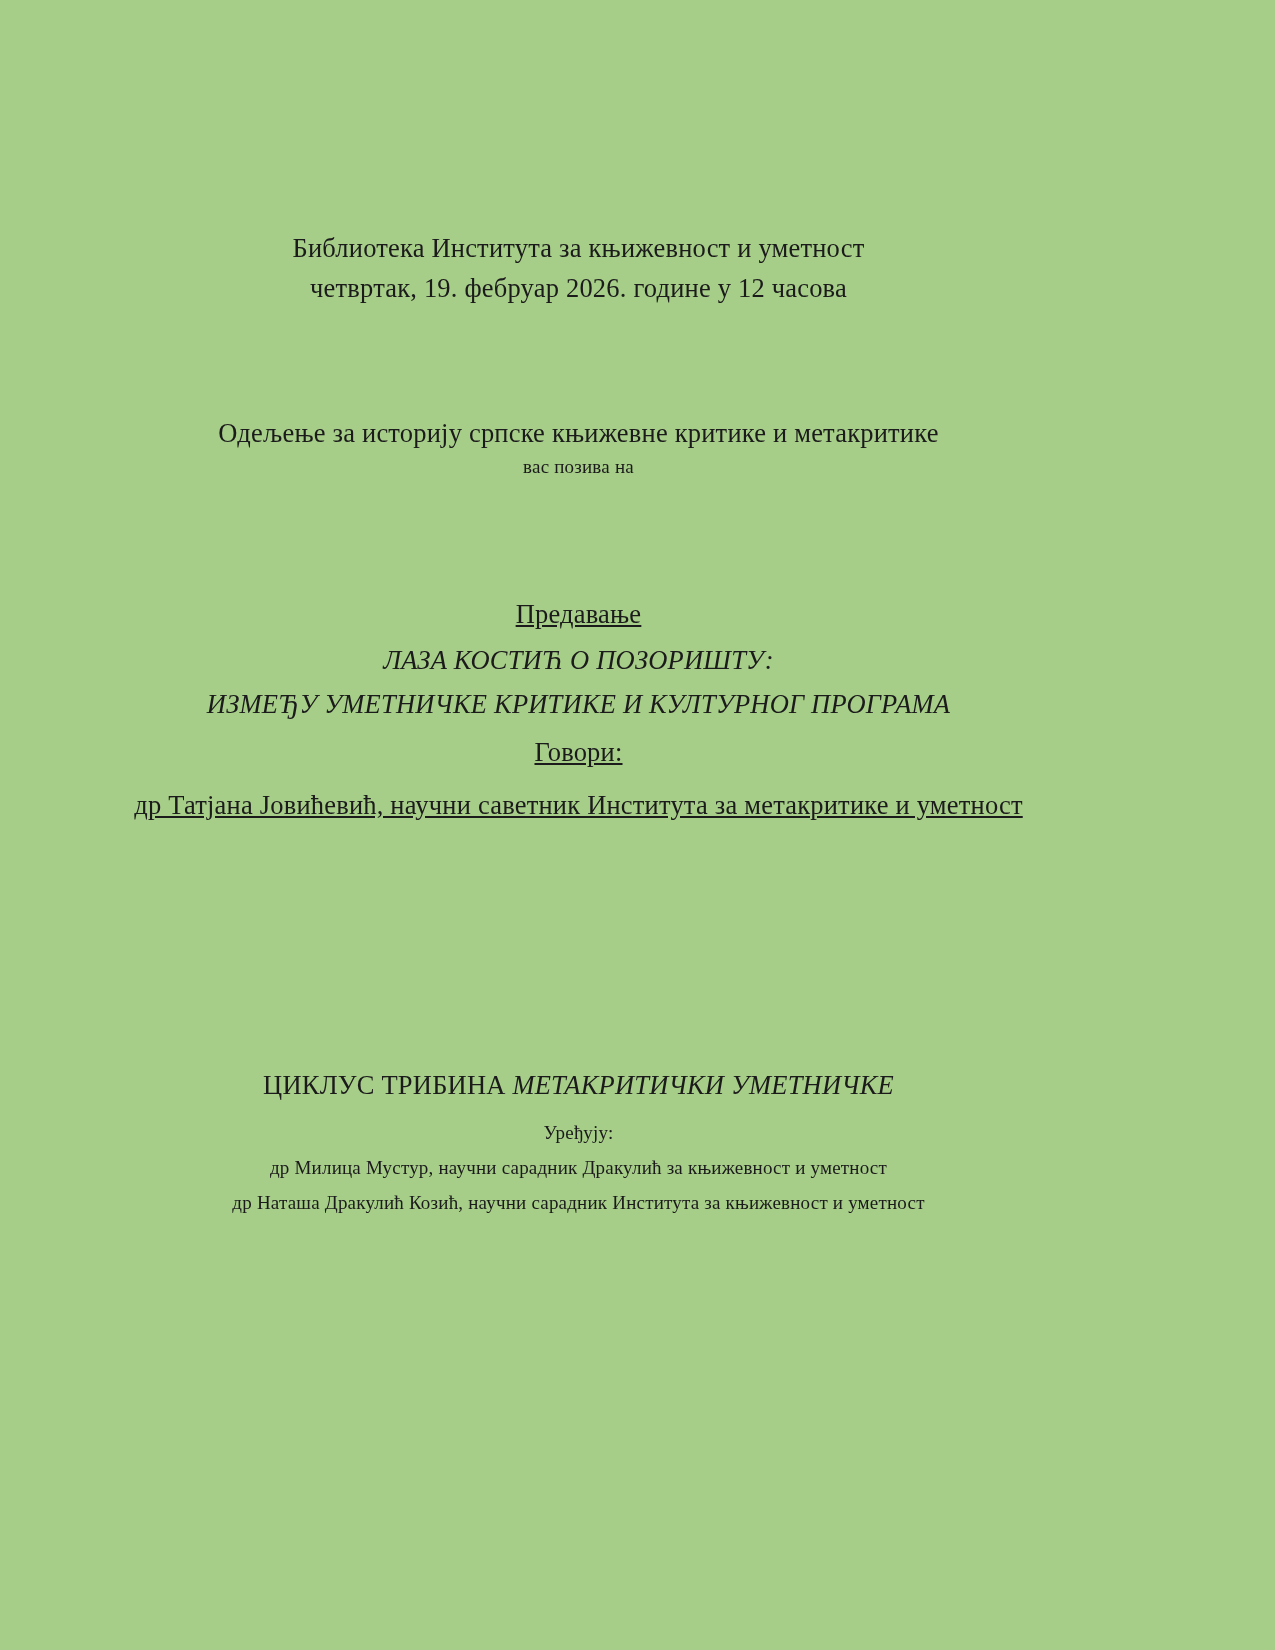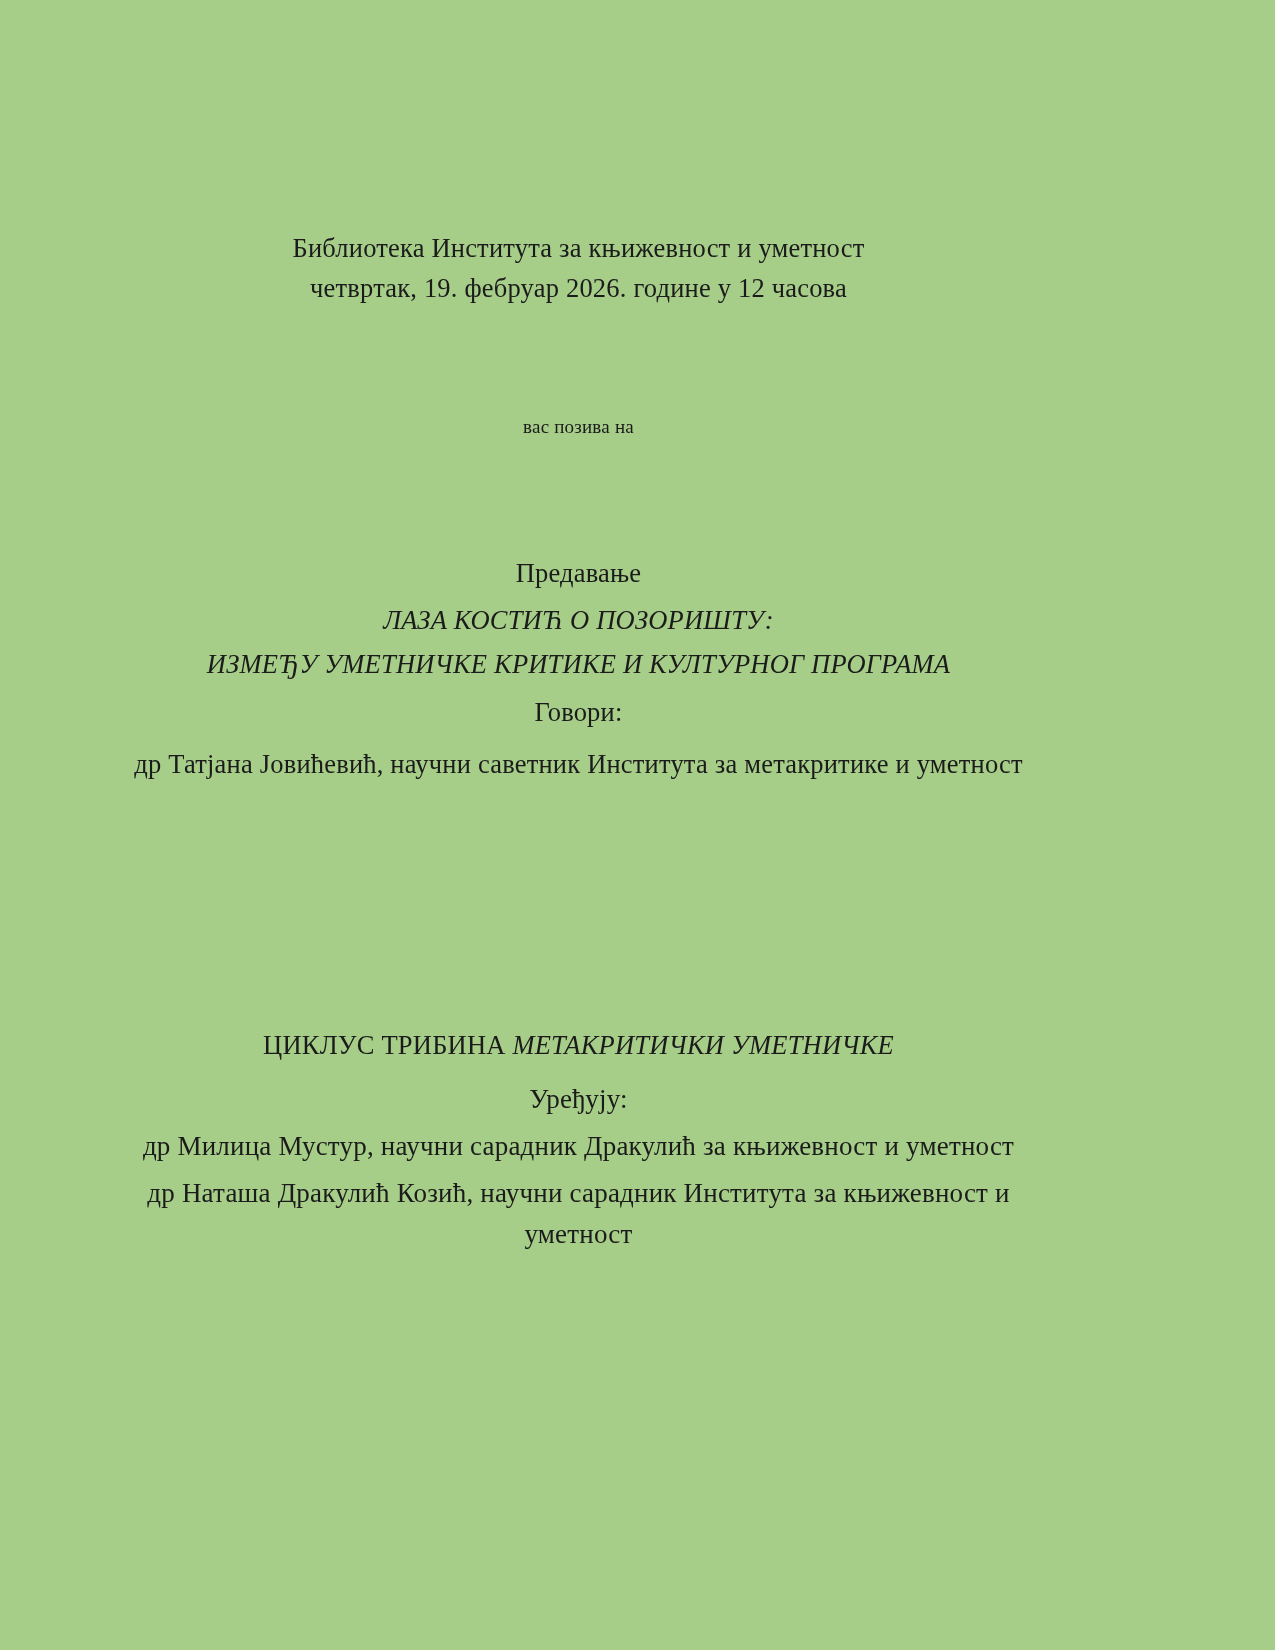--- a/index.html
+++ b/index.html
@@ -41,23 +41,23 @@
   .venue-block   { margin-top: 228px; }
   .dept-block    { margin-top: 104px; }
   .lecture-block { margin-top: 112px; }
   .cycle-block   { margin-top: 240px; }
 
   
   .s-venue   { font-size: 26.5px; }
   .s-dept    { font-size: 26.5px; }
   .s-intro   { font-size: 19px; }
   .s-title   { font-size: 26.5px; font-style: italic; }
-  .s-speaker { font-size: 26.5px; }
+  .s-speaker { font-size: 26.5px; text-decoration: underline; }
   .s-cycle   { font-size: 26.5px; }
-  .s-editor  { font-size: 27px; }
+  .s-editor  { font-size: 19px; }
 
   .title-wrap { margin-top: 6px; }
   .title-wrap .line + .line { margin-top: 4px; }
 
   .speaker-label { margin-top: 8px; }
   .speaker-name {
     margin-top: 12px;
     width: 900px;
     margin-left: auto;
     margin-right: auto;
@@ -77,20 +77,21 @@
 <body>
 
 <div class="page">
 
   <div class="block venue-block">
     <div class="line s-venue">Библиотека Института за књижевност и уметност</div>
     <div class="line s-venue">четвртак, 19. фебруар 2026. године у 12 часова</div>
   </div>
 
   <div class="block dept-block">
+    <div class="line s-dept">Одељење за историју српске књижевне критике и метакритике</div>
     <div class="line s-intro">вас позива на</div>
   </div>
 
   <div class="block lecture-block">
     <div class="line s-speaker">Предавање</div>
 
     <div class="title-wrap">
       <div class="line s-title">ЛАЗА КОСТИЋ О ПОЗОРИШТУ:</div>
       <div class="line s-title">ИЗМЕЂУ УМЕТНИЧКЕ КРИТИКЕ И КУЛТУРНОГ ПРОГРАМА</div>
     </div>

